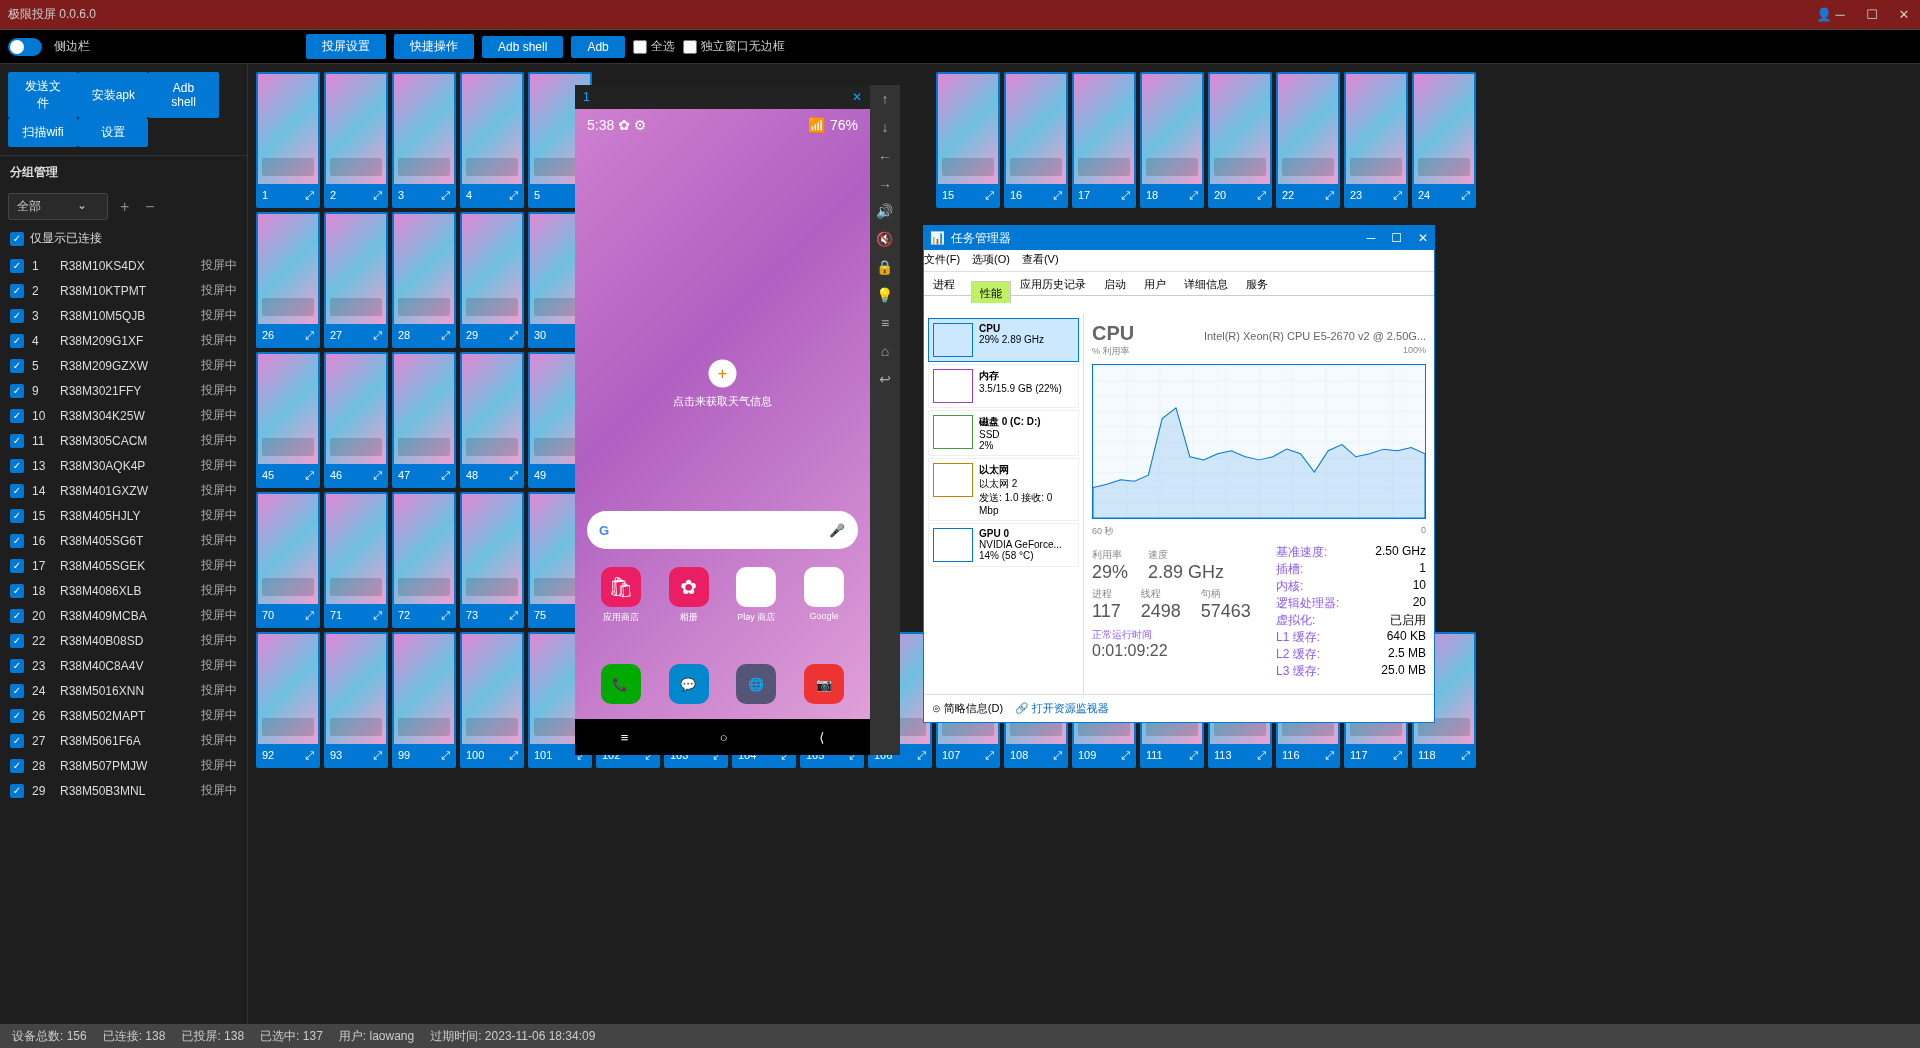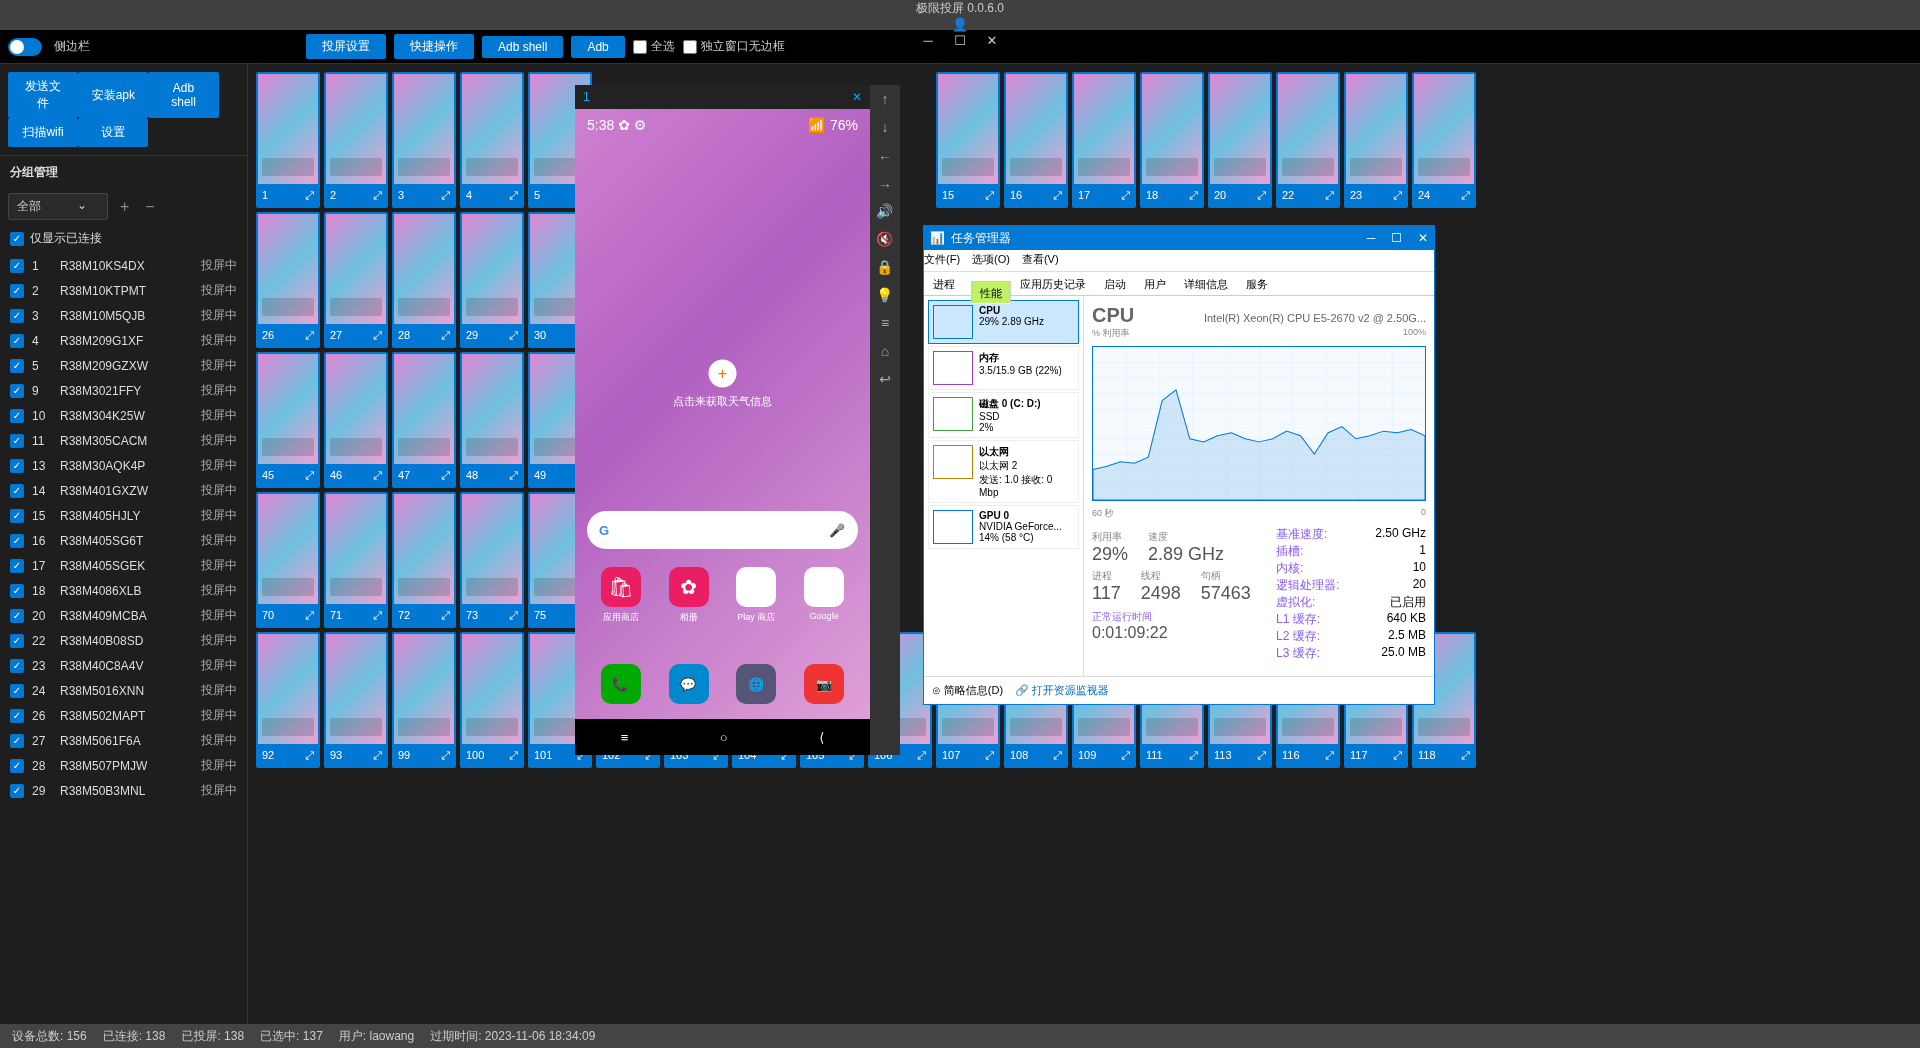--- a/index.html
+++ b/index.html
@@ -1,17 +1,17 @@
 <!DOCTYPE html>
 <html><head>
 <meta charset="utf-8">
 <style>
 * { margin: 0; padding: 0; box-sizing: border-box; font-family: "Microsoft YaHei", sans-serif; }
 body { background: #1e1e1e; color: #ddd; width: 1920px; height: 1048px; overflow: hidden; position: relative; font-size: 13px; }
-.titlebar { height: 30px; background: #404040; display: flex; align-items: center; padding: 0 8px; border-bottom: 1px solid #444; flex-direction: column; }
+.titlebar { height: 30px; background: #7f1d1d; display: flex; align-items: center; padding: 0 8px; border-bottom: 1px solid #444; }
 .titlebar .title { flex: 1; font-size: 12px; color: #ccc; }
 .titlebar .win-btns { display: flex; gap: 16px; }
 .titlebar .win-btn { width: 16px; height: 16px; display: flex; align-items: center; justify-content: center; cursor: pointer; color: #ccc; }
 .toolbar { height: 34px; background: #000000; display: flex; align-items: center; padding: 0 8px; gap: 8px; border-bottom: 1px solid #333; }
 .toggle { width: 34px; height: 18px; background: #0078d4; border-radius: 9px; position: relative; cursor: pointer; }
 .toggle::after { content: ''; position: absolute; width: 14px; height: 14px; background: #fff; border-radius: 50%; top: 2px; left: 2px; }
 .toolbar-label { font-size: 12px; color: #ccc; margin-left: 4px; }
 .tbtn { background: #0078d4; color: #fff; padding: 4px 16px; border: none; border-radius: 2px; cursor: pointer; font-size: 12px; }
 .checkbox { display: flex; align-items: center; gap: 4px; font-size: 12px; color: #ccc; }
 .checkbox input { width: 14px; height: 14px; }
@@ -56,21 +56,21 @@
 .phone-sidebar { width: 30px; background: #333; display: flex; flex-direction: column; }
 .phone-side-btn { height: 28px; display: flex; align-items: center; justify-content: center; color: #aaa; font-size: 14px; cursor: pointer; }
 
 .taskmgr { position: absolute; left: 923px; top: 225px; width: 512px; background: #fff; color: #000; z-index: 20; border: 1px solid #0078d4; font-size: 12px; }
 .tm-title { height: 24px; background: #0078d4; color: #fff; display: flex; align-items: center; padding: 0 6px; gap: 6px; }
 .tm-title .spacer { flex: 1; }
 .tm-menu { height: 22px; display: flex; padding: 2px 0; gap: 12px; border-bottom: 1px solid #ddd; font-size: 11px; }
 .tm-tabs { height: 24px; display: flex; border-bottom: 1px solid #ccc; font-size: 11px; }
 .tm-tab { padding: 4px 8px; border: 1px solid transparent; cursor: pointer; }
 .tm-tab.active { border: 1px solid #ccc; border-bottom: 1px solid #fff; background: #bef264; position: relative; top: 9px; margin-left: 7px; }
-.tm-body { display: flex; height: 380px; }
+.tm-body { display: flex; height: 380px; margin-top: 18px; }
 .tm-left { width: 160px; border-right: 1px solid #ddd; padding: 4px; overflow-y: auto; }
 .tm-item { display: flex; gap: 6px; padding: 4px; border: 1px solid #eee; margin-bottom: 2px; cursor: pointer; }
 .tm-item.active { background: #cce8ff; border: 1px solid #0078d4; }
 .tm-graph { width: 40px; height: 34px; border: 1px solid; }
 .tm-graph.cpu { border-color: #0078d4; }
 .tm-graph.mem { border-color: #a040c0; }
 .tm-graph.disk { border-color: #40a040; }
 .tm-graph.net { border-color: #c08000; }
 .tm-graph.gpu { border-color: #0078d4; }
 .tm-info { flex: 1; font-size: 10px; }

